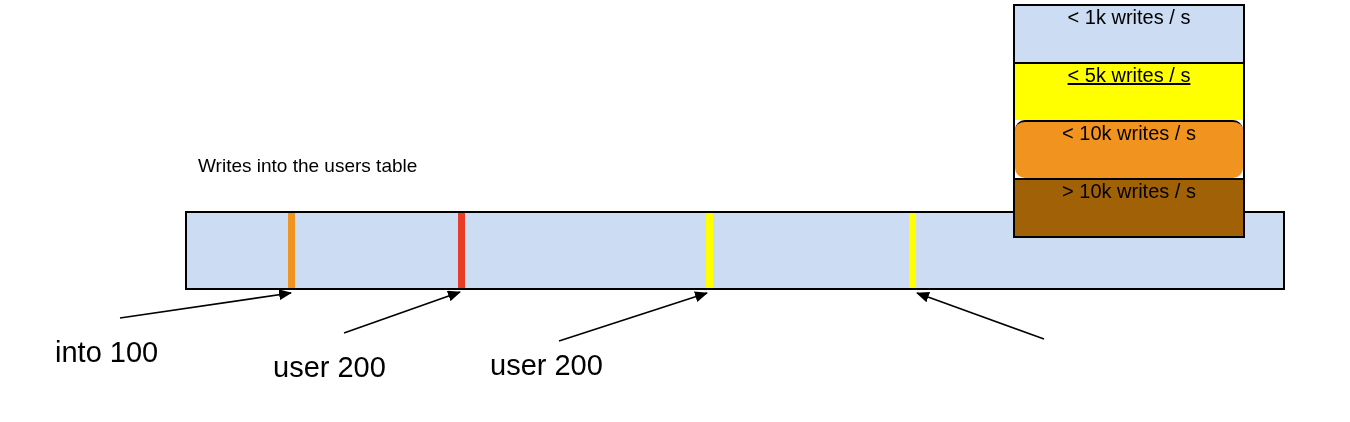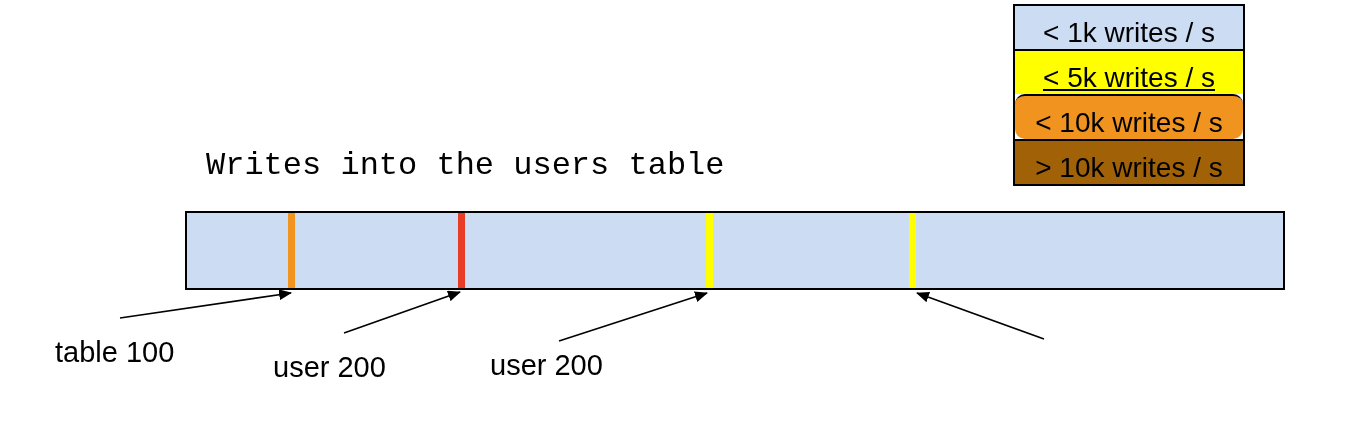--- a/index.html
+++ b/index.html
@@ -8,26 +8,25 @@
     position: relative;
     width: 1350px;
     height: 422px;
     background: #ffffff;
     overflow: hidden;
   }
 
   
   .diagram-title {
     position: absolute;
-    left: 206px;
+    left: 198px;
     top: 151px;
-    font-size: 32px;
+    font-size: 19px;
     line-height: 30px;
     white-space: nowrap;
-    font-family: Liberation Mono, monospace;
   }
 
   
   .users-bar {
     position: absolute;
     left: 185px;
     top: 211px;
     width: 1096px;
     height: 75px;
     border: 2px solid #000;
@@ -66,25 +65,25 @@
 
   
   .legend {
     position: absolute;
     left: 1013px;
     top: 4px;
     width: 228px;
     border: 2px solid #000;
   }
   .legend-row {
-    height: 43px;
+    height: 56px;
     display: flex;
-    align-items: flex-end;
+    align-items: flex-start;
     justify-content: center;
-    font-size: 28px;
+    font-size: 20px;
     white-space: nowrap;
   }
   .legend-row + .legend-row { border-top: 2px solid #000; }
 </style>
 </head>
 <body>
 
 <div id="canvas">
 
   <div class="diagram-title">Writes into the users table</div>
@@ -101,21 +100,21 @@
       <marker id="arrowhead" markerUnits="userSpaceOnUse" markerWidth="13" markerHeight="11" refX="12" refY="5.5" orient="auto">
         <path d="M0,0 L13,5.5 L0,11 z" fill="#000"></path>
       </marker>
     </defs>
     <line x1="120" y1="318" x2="291" y2="293" stroke="#000" stroke-width="1.6" marker-end="url(#arrowhead)"></line>
     <line x1="344" y1="333" x2="460" y2="292" stroke="#000" stroke-width="1.6" marker-end="url(#arrowhead)"></line>
     <line x1="559" y1="341" x2="707" y2="293" stroke="#000" stroke-width="1.6" marker-end="url(#arrowhead)"></line>
     <line x1="1044" y1="339" x2="917" y2="293" stroke="#000" stroke-width="1.6" marker-end="url(#arrowhead)"></line>
   </svg>
 
-  <div class="user-label user-label-1">table 100</div>
+  <div class="user-label user-label-1">into 100</div>
   <div class="user-label user-label-2">user 200</div>
   <div class="user-label user-label-3">user 200</div>
 
   <div class="legend">
     <div class="legend-row" style="background: rgb(203, 220, 243);">
       <span>&lt; 1k writes / s</span>
     </div>
     <div class="legend-row" style="background: rgb(255, 255, 0); text-decoration: underline;">
       <span>&lt; 5k writes / s</span>
     </div>

